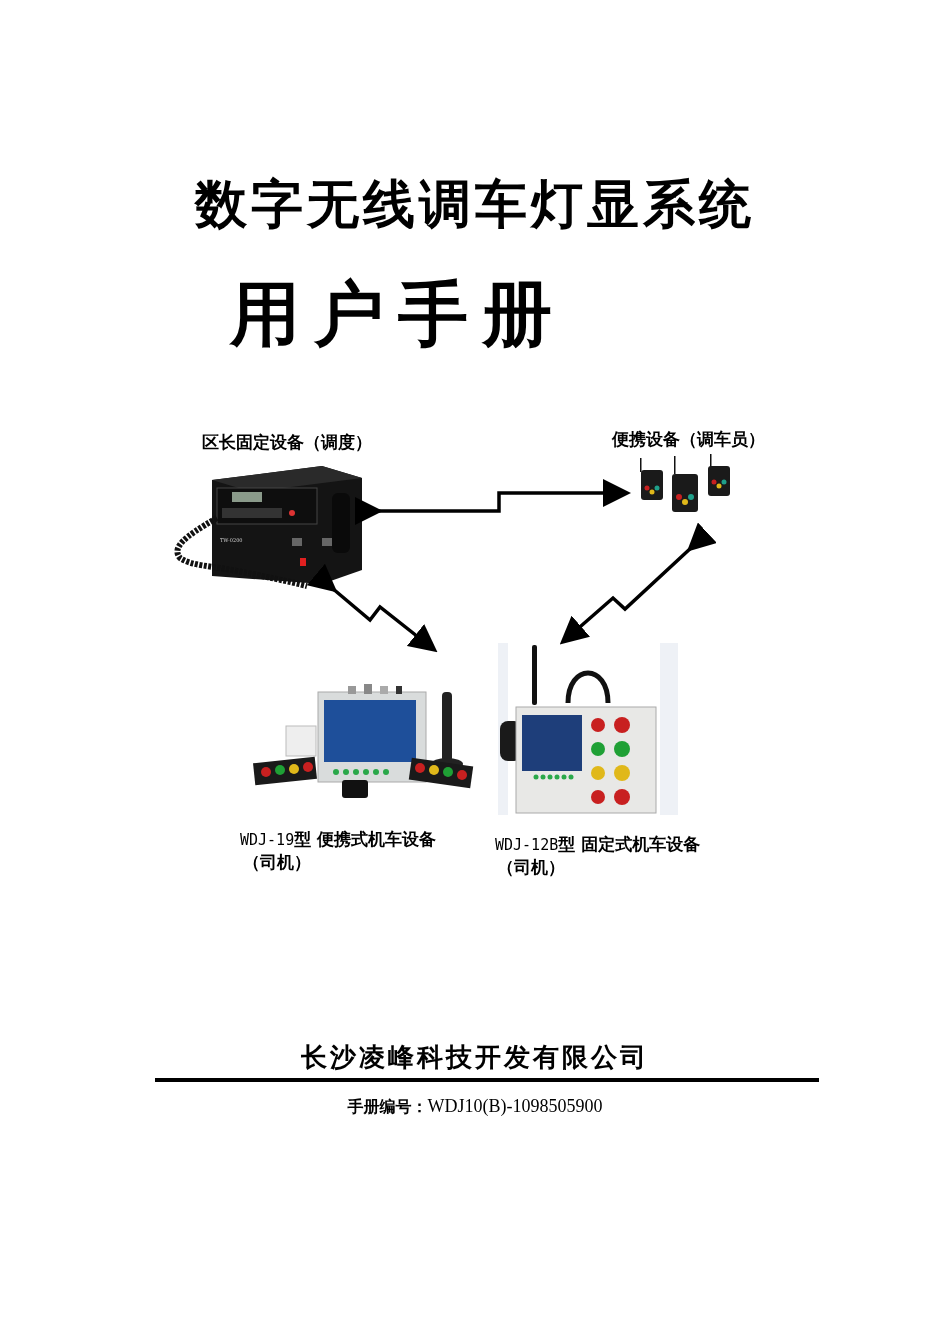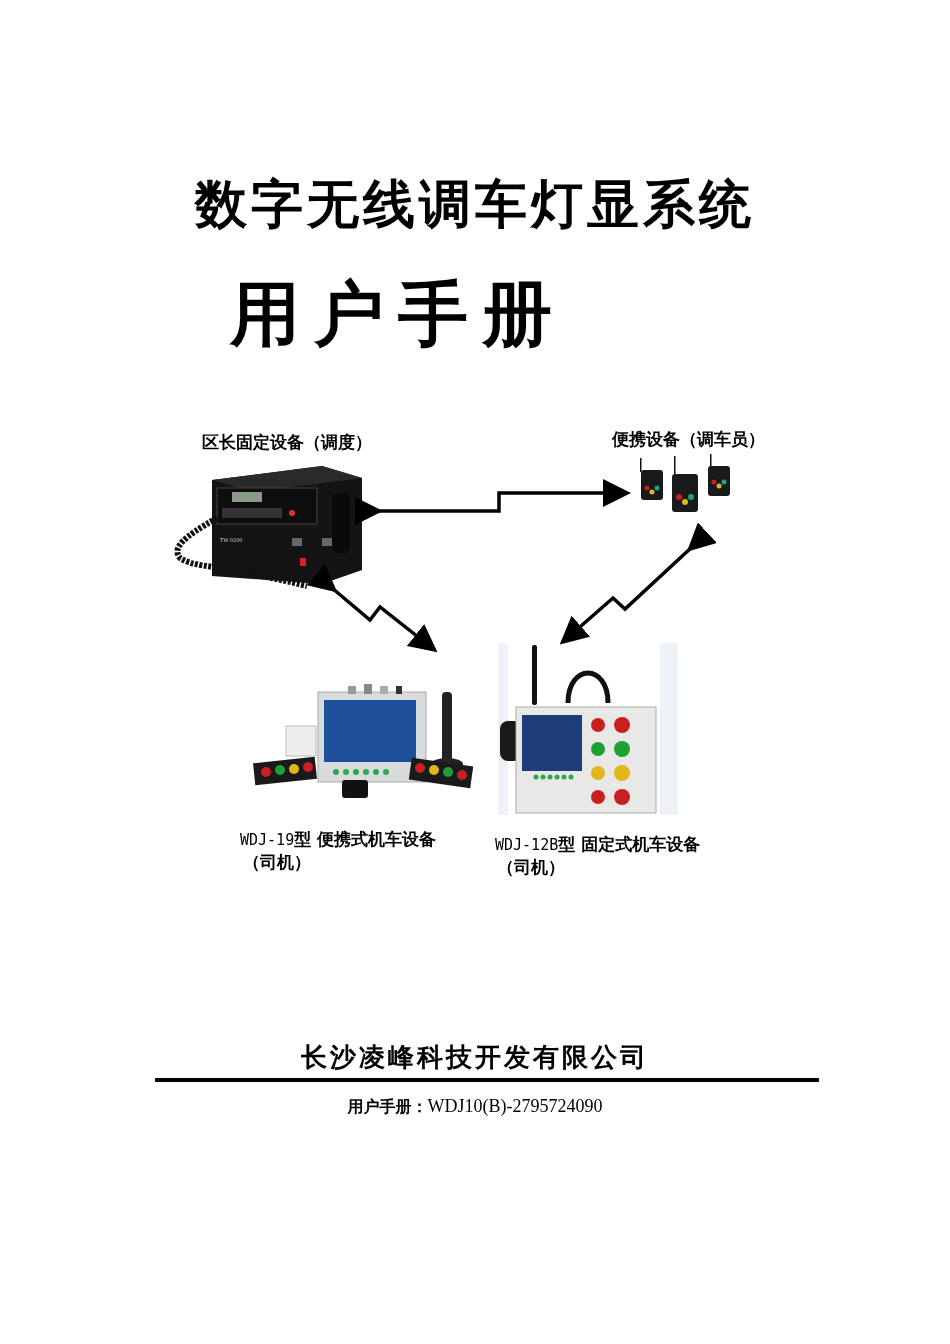--- a/index.html
+++ b/index.html
@@ -144,14 +144,14 @@
 
 <div class="abs lbl" style="left:495px;top:833px;">
   <span class="model">WDJ-12B</span><span>型</span>
   <span>固定式机车设备</span>
 </div>
 <div class="abs lbl" style="left:497px;top:856px;">（司机）</div>
 
 <div class="abs company">长沙凌峰科技开发有限公司</div>
 <div class="abs rule"></div>
 <div class="abs docno">
-  <span class="cn">用户手册：</span><span>WDJ10(B)-2795724090</span>
+  <span class="cn">手册编号：</span><span>WDJ10(B)-1098505900</span>
 </div>
 
 </body></html>

